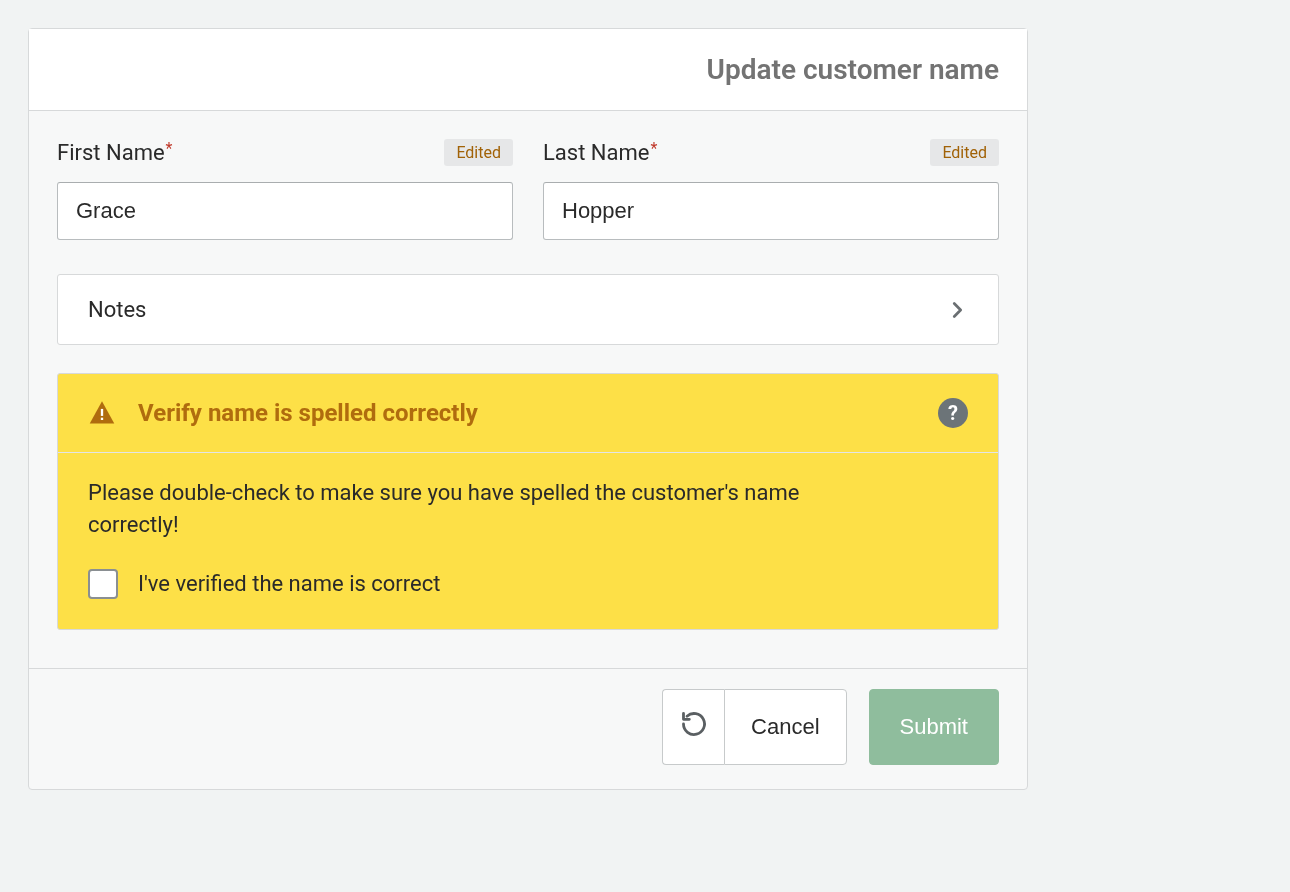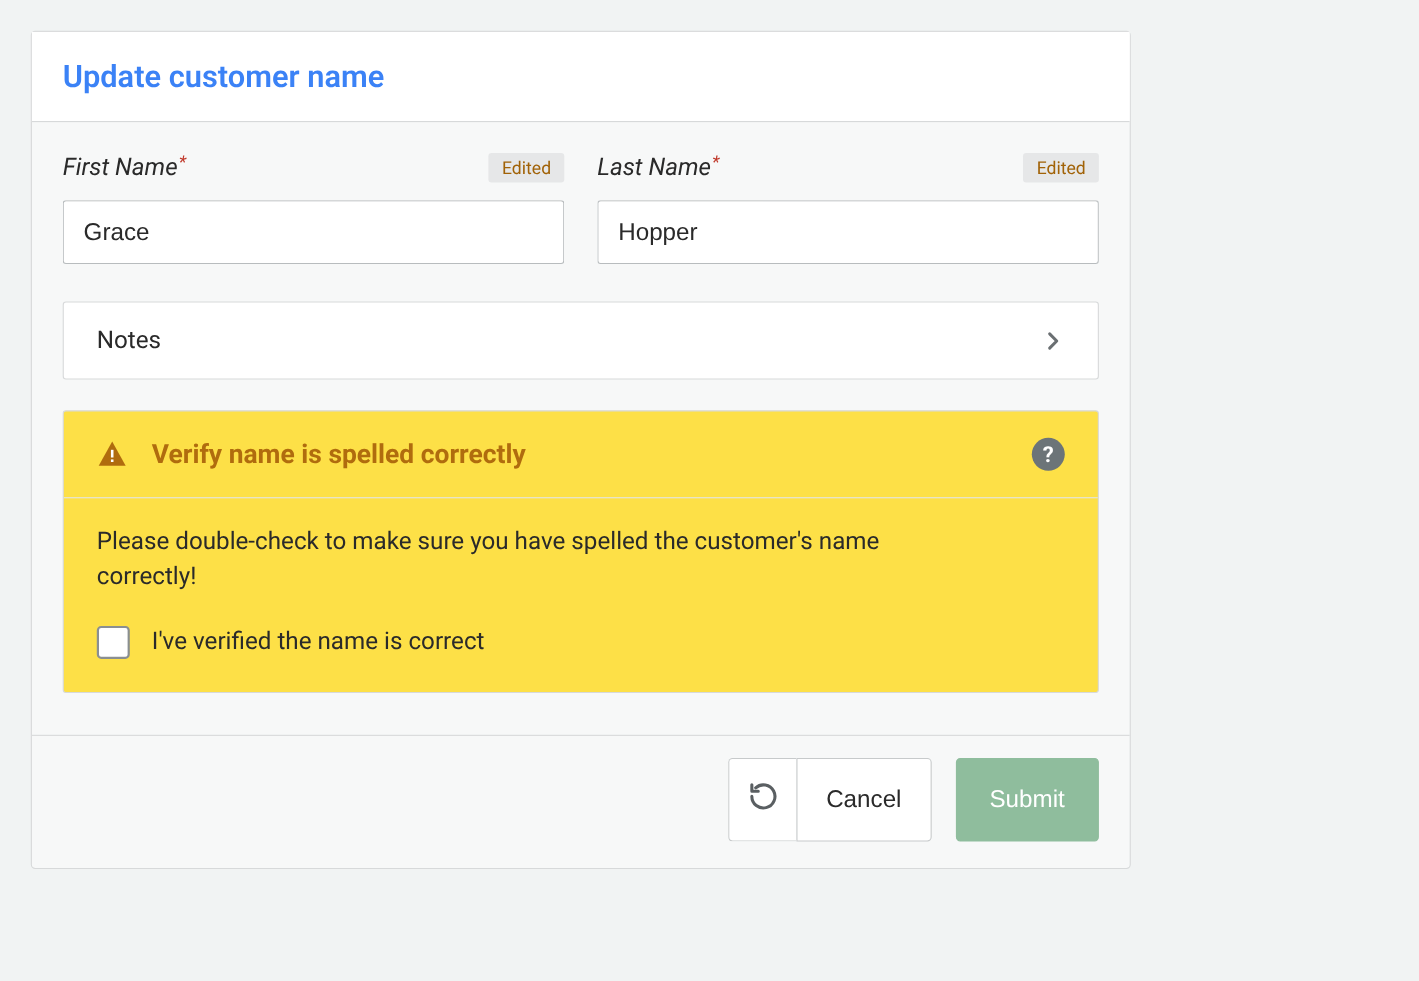--- a/index.html
+++ b/index.html
@@ -18,21 +18,22 @@
       position: relative;
     }
     .card-header {
       background: #fff;
       padding: 24px 28px;
       border-bottom: 1px solid #d7d9da;
     }
     .card-title {
       font-size: 28px;
       font-weight: 600;
-      color: #3b82f6;
+      color: #737373;
+      text-align: right;
     }
     .card-body {
       padding: 28px 28px 38px 28px;
     }
     .row {
       display: flex;
       gap: 30px;
     }
     .field {
       flex: 1;
@@ -42,21 +43,20 @@
     .label-row {
       display: flex;
       align-items: center;
       justify-content: space-between;
       margin-bottom: 16px;
     }
     .field-label {
       font-size: 22px;
       color: #2a2a2a;
       position: relative;
-      font-style: italic;
     }
     .req {
       color: #c0392b;
       font-size: 16px;
       position: relative;
       top: -6px;
       left: 1px;
     }
     .badge {
       background: #e6e7e8;

